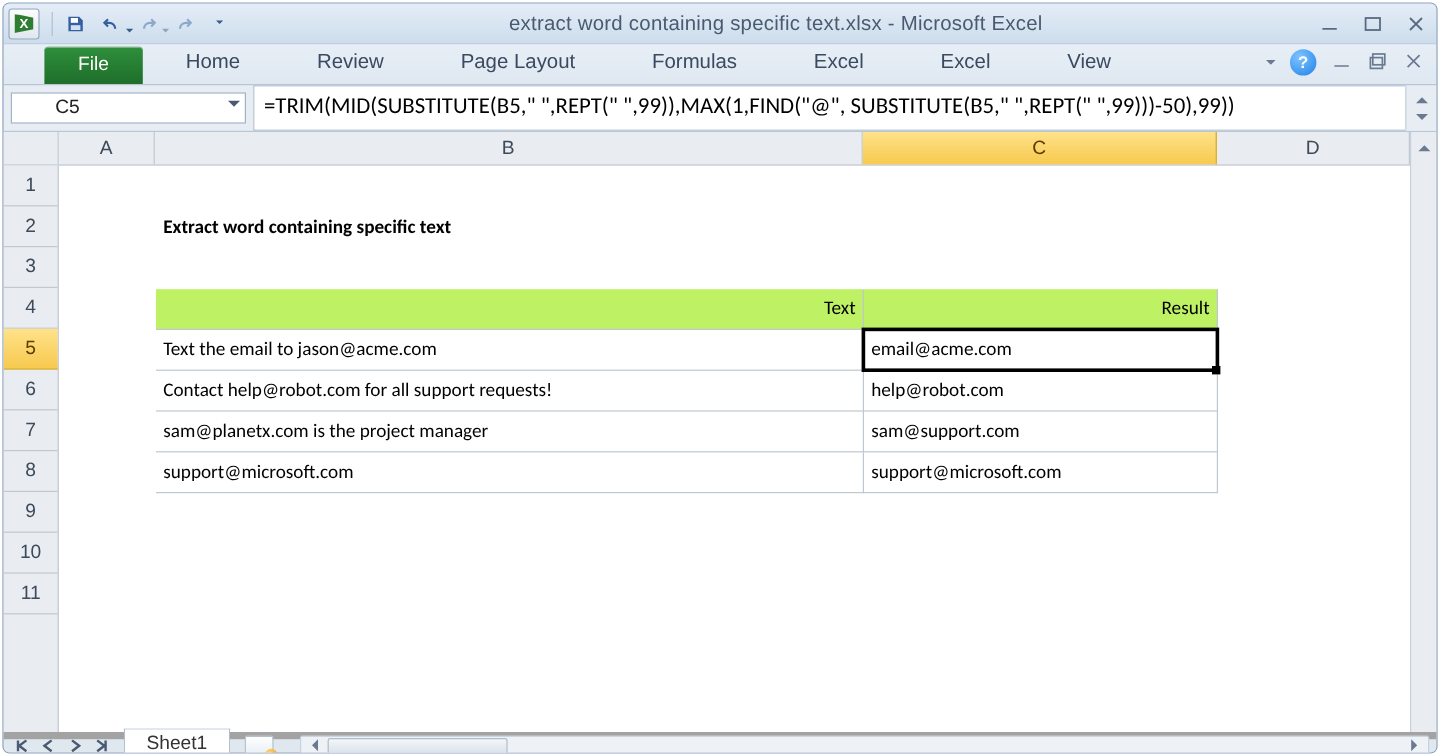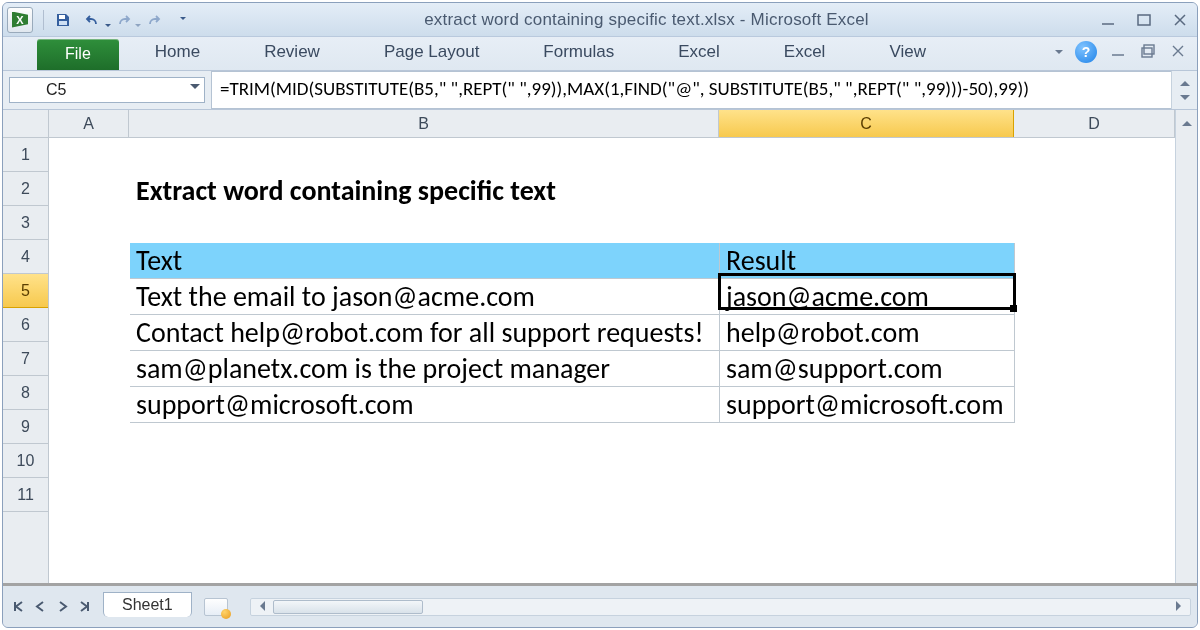--- a/index.html
+++ b/index.html
@@ -120,43 +120,43 @@
   .colhdrs { position:absolute; left:46px; top:0; right:22px; height:28px; display:flex; background:#e9edf1; border-bottom:1px solid #c0c8d0; }
   .colhdr { border-right:1px solid #c0c8d0; text-align:center; font-size:16px; color:#3d4a5a; line-height:28px; }
   .rowhdrs { position:absolute; left:0; top:28px; bottom:0; width:46px; background:#e9edf1; border-right:1px solid #c0c8d0; }
   .rowhdr { height:34px; border-bottom:1px solid #c0c8d0; text-align:center; font-size:16px; color:#3d4a5a; line-height:34px; }
   .rowhdr.sel { background:linear-gradient(#ffe28a,#f7c94e); color:#5a3e00; border-bottom:1px solid #d9a200; }
 
   .cells { position:absolute; left:46px; top:28px; right:22px; bottom:0; }
   table.sheet { border-collapse:collapse; width:100%; table-layout:fixed; }
   table.sheet td {
     height:34px; border:1px solid #d5d9dd00; padding:0 6px;
-    font-family:"Calibri","Segoe UI",sans-serif; font-size:28px; color:#000;
+    font-family:"Calibri","Segoe UI",sans-serif; font-size:16px; color:#000;
     vertical-align:middle; overflow:hidden; white-space:nowrap;
   }
   col.A { width:80px; } col.B { width:590px; } col.C { width:295px; } col.D { width:200px; }
 
-  .hdrcell { background:#7dd3fc; border:1px solid #bfc8d0 !important; font-size:20px; }
+  .hdrcell { background:#bef264; border:1px solid #bfc8d0 !important; font-size:20px;text-align:right; }
   .datcell { border:1px solid #bfc8d0 !important; }
   .title-cell { font-weight:bold; font-size:22px; }
 
   .active-outline {
     position:absolute; border:3px solid #000; pointer-events:none;
     box-sizing:border-box;
   }
   .fill-handle { position:absolute; width:7px; height:7px; background:#000; }
 
   .colhdr.sel { background:linear-gradient(#ffe28a,#f7c94e); color:#5a3e00; border-right:1px solid #d9a200; }
 
   .vscroll { position:absolute; right:0; top:0; bottom:0; width:22px; background:#e9edf1; border-left:1px solid #c6d2de; }
   .vscroll .tri-up, .vscroll .tri-dn { margin:6px auto; display:block; width:0;height:0; }
 
   
   .sheetbar {
-    height:44px; background:#dfe7ef; border-top:3px solid #a3a3a3;
+    height:17px; background:#dfe7ef; border-top:6px solid #a3a3a3;
     display:flex; align-items:center; padding:0 6px; gap:4px;
   }
   .navbtn { width:18px; height:18px; display:flex; align-items:center; justify-content:center; }
   .navbtn svg { width:11px; height:11px; stroke:#4a5a70; stroke-width:2; fill:none; }
   .sheet-tab {
     background:#fff; border:1px solid #9fb2c7; border-bottom:none;
     border-radius:0 0 5px 5px; padding:3px 18px; font-size:16px; color:#333; margin-left:6px;
     transform: translateY(-2px);
   }
   .newsheet {
@@ -327,21 +327,21 @@
             </tr>
         <tr>
               <td></td>
             <td class="hdrcell">Text</td>
             <td class="hdrcell">Result</td>
             <td></td>
             </tr>
         <tr>
               <td></td>
             <td class="datcell">Text the email to jason@acme.com</td>
-            <td class="datcell">jason@acme.com</td>
+            <td class="datcell">email@acme.com</td>
             <td></td>
             </tr>
         <tr>
               <td></td>
             <td class="datcell">Contact help@robot.com for all support requests!</td>
             <td class="datcell">help@robot.com</td>
             <td></td>
             </tr>
         <tr>
               <td></td>

